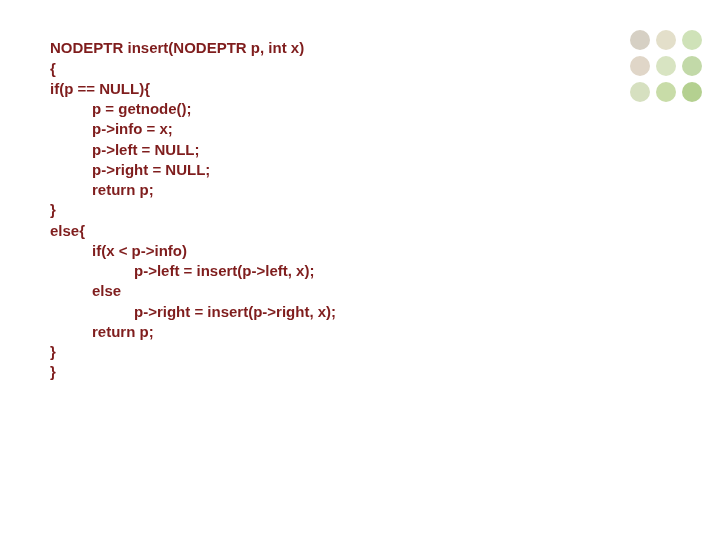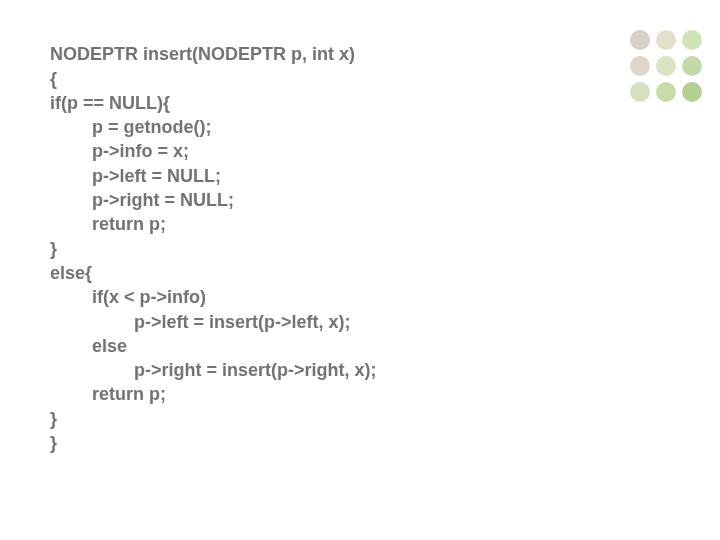--- a/index.html
+++ b/index.html
@@ -9,23 +9,23 @@
     height: 540px;
     background: #ffffff;
     font-family: Arial, Helvetica, sans-serif;
     position: relative;
     overflow: hidden;
   }
   .code-block {
     position: absolute;
     top: 18px;
     left: 50px;
-    font-size: 18px;
+    font-size: 15px;
     font-weight: bold;
-    color: #737373;
+    color: #7f1d1d;
     line-height: 1.35;
     white-space: pre;
   }
   .indent1 { padding-left: 42px; display: inline-block; }
   .indent2 { padding-left: 84px; display: inline-block; }
   .dots {
     position: absolute;
     right: 18px;
     top: 30px;
     display: grid;

